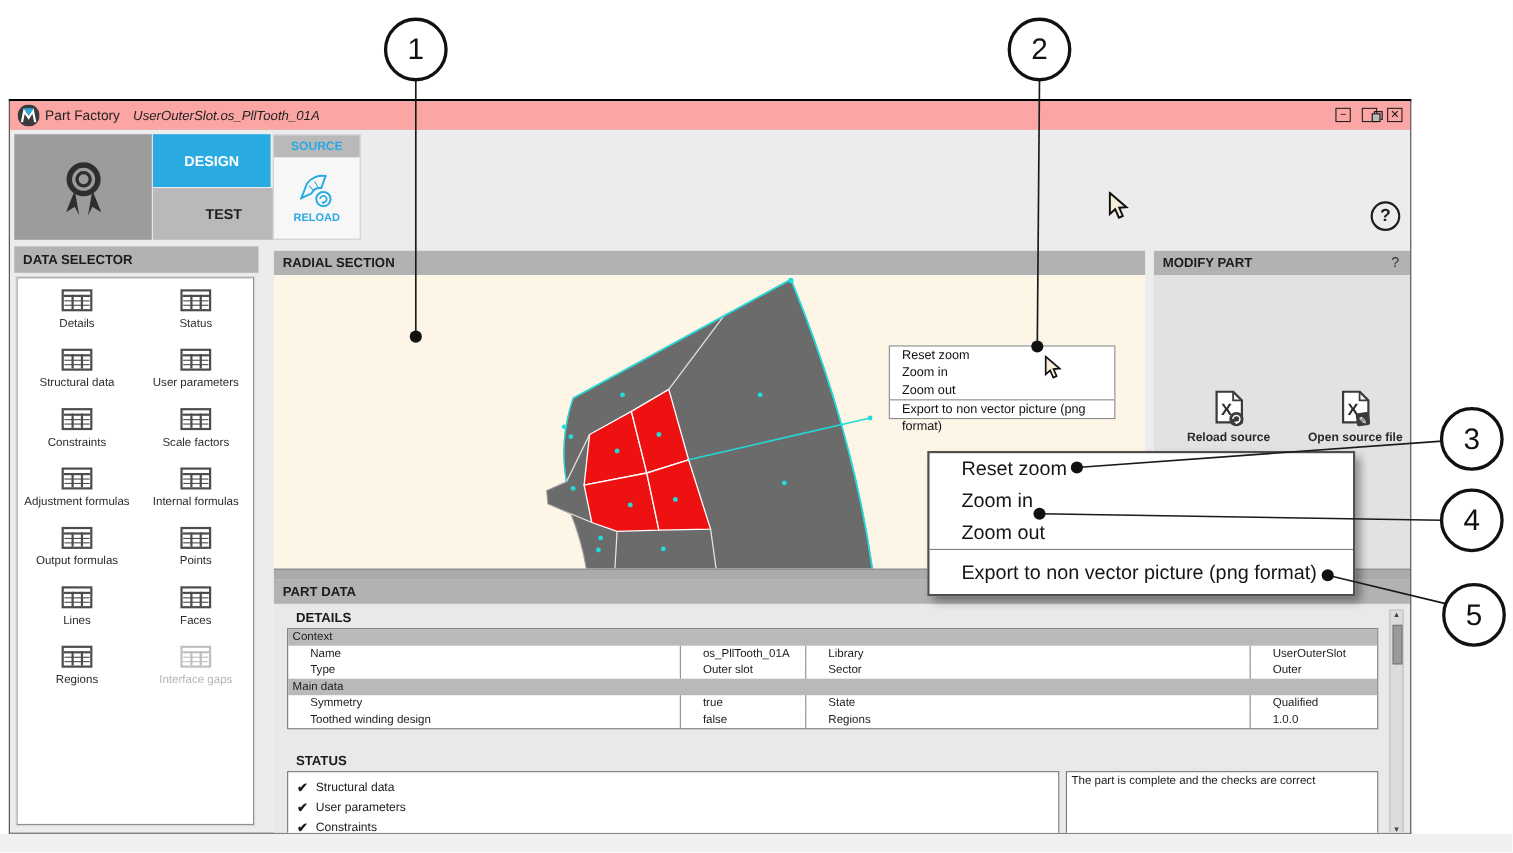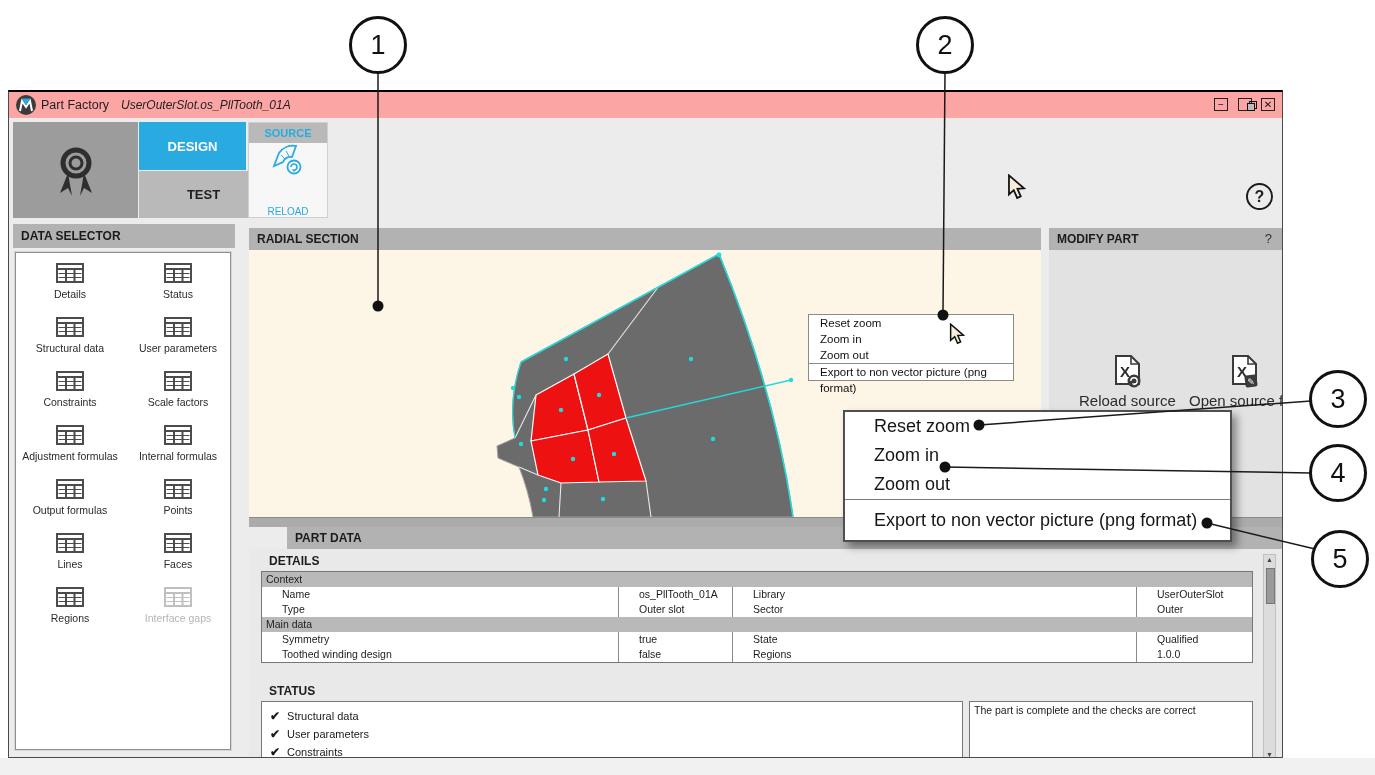--- a/index.html
+++ b/index.html
@@ -23,22 +23,22 @@
   #toolbar{position:absolute;left:0;top:26px;width:100%;height:102px;background:#ececec;}
   #award-btn{position:absolute;left:4px;top:4px;width:125px;height:96px;background:#9c9c9c;
              display:flex;align-items:center;justify-content:center;}
   #tab-design{position:absolute;left:130px;top:4px;width:107px;height:48px;background:#29abe2;color:#fff;
               font-weight:bold;font-size:13px;display:flex;align-items:center;justify-content:center;}
   #tab-test{position:absolute;left:130px;top:53px;width:129px;height:47px;background:#b9b9b9;color:#1f1f1f;
             font-weight:bold;font-size:13px;display:flex;align-items:center;justify-content:center;}
   #source-group{position:absolute;left:239px;top:4px;width:80px;height:96px;background:#f7f7f7;border:1px solid #cfcfcf;box-sizing:border-box;}
   #source-header{height:20px;background:#b9b9b9;color:#29abe2;font-weight:bold;font-size:11px;
                  display:flex;align-items:center;justify-content:center;}
-  #reload-btn{height:74px;display:flex;flex-direction:column;align-items:center;justify-content:space-between;gap:4px;
-              color:#29abe2;font-size:10px;font-weight:normal;}
+  #reload-btn{height:74px;display:flex;flex-direction:column;align-items:center;justify-content:center;gap:4px;
+              color:#29abe2;font-size:10px;font-weight:bold;}
   #help-btn{position:absolute;left:1237px;top:65px;width:27px;height:27px;border:2.5px solid #1c1c1c;border-radius:50%;
             box-sizing:border-box;display:flex;align-items:center;justify-content:center;
             font-size:16px;font-weight:bold;color:#1c1c1c;background:transparent;}
 
   
   .panel-header{position:absolute;background:#b2b2b2;color:#1c1c1c;font-weight:bold;font-size:12px;
                 display:flex;align-items:center;padding-left:8px;box-sizing:border-box;}
 
   
   #ds-box{position:absolute;left:6px;top:160px;width:216px;height:498px;background:#fff;
@@ -56,21 +56,21 @@
   
   #radial-canvas{position:absolute;left:240px;top:158px;width:792px;height:267px;background:#fdf6e7;}
   .ctx-menu-small{position:absolute;left:559px;top:64px;width:206px;background:#fff;border:1px solid #8a8a8a;
                   font-size:11.5px;color:#111;box-sizing:border-box;}
   .ctx-menu-small .mi{height:16px;line-height:16px;padding-left:11px;cursor:pointer;}
   .ctx-menu-small .sep{border-top:1px solid #8a8a8a;}
 
   
   #modify-body{position:absolute;left:1040px;top:158px;width:233px;height:267px;background:#e2e2e2;}
   .mp-btn{position:absolute;display:flex;flex-direction:column;align-items:center;gap:3px;cursor:pointer;}
-  .mp-btn .lbl{font-size:15px;color:#2b2b2b;white-space:nowrap;}
+  .mp-btn .lbl{font-size:11px;color:#2b2b2b;white-space:nowrap;font-weight:bold;}
   #mp-help{position:absolute;right:10px;top:3px;font-size:13px;font-weight:normal;color:#333;}
 
   
   #splitter{position:absolute;left:240px;top:425px;width:1033px;height:10px;background:#ababab;border-top:1px solid #8b8b8b;box-sizing:border-box;}
   #pd-body{position:absolute;left:240px;top:457px;width:1033px;height:211px;background:#e9e9e9;}
   .sub-title{position:absolute;font-size:12px;font-weight:bold;color:#1c1c1c;}
   #details-table{position:absolute;left:12px;top:22px;width:992px;border:1px solid #777;box-sizing:border-box;background:#fff;font-size:10.5px;}
   .trow{display:flex;height:15px;line-height:15px;}
   .trow.section{background:#b9b9b9;padding-left:4px;color:#1e1e1e;}
   .trow .c{padding-left:20px;box-sizing:border-box;overflow:hidden;white-space:nowrap;}
@@ -294,21 +294,21 @@
           <path d="M19,1 L19,9 L27,9" fill="none" stroke="#3a3a3a" stroke-width="1.6"></path>
           <text x="13" y="22" font-size="15" font-weight="bold" fill="#2b2b2b" text-anchor="middle" font-family="Liberation Sans,sans-serif">X</text>
           <rect x="16" y="20" width="12" height="12" rx="2" transform="rotate(-8 22 26)" fill="#3a3a3a"></rect>
           <text x="22" y="30" font-size="9" fill="#fff" text-anchor="middle" font-family="DejaVu Sans,sans-serif">✎</text>
         </svg>
         <span class="lbl">Open source file</span>
       </div>
     </div>
 
     <div id="splitter"></div>
-    <div class="panel-header" style="left:240px;top:435px;width:1033px;height:22px;margin-left:38px;">
+    <div class="panel-header" style="left:240px;top:435px;width:1033px;height:22px;">
       <span>PART DATA</span>
     </div>
     <div id="pd-body">
       <span class="sub-title" style="left:20px;top:5px;">DETAILS</span>
       <div id="details-table">
         <div class="trow section">
             <span>Context</span>
           </div>
         <div class="trow">
           <div class="c c1">Name</div>

